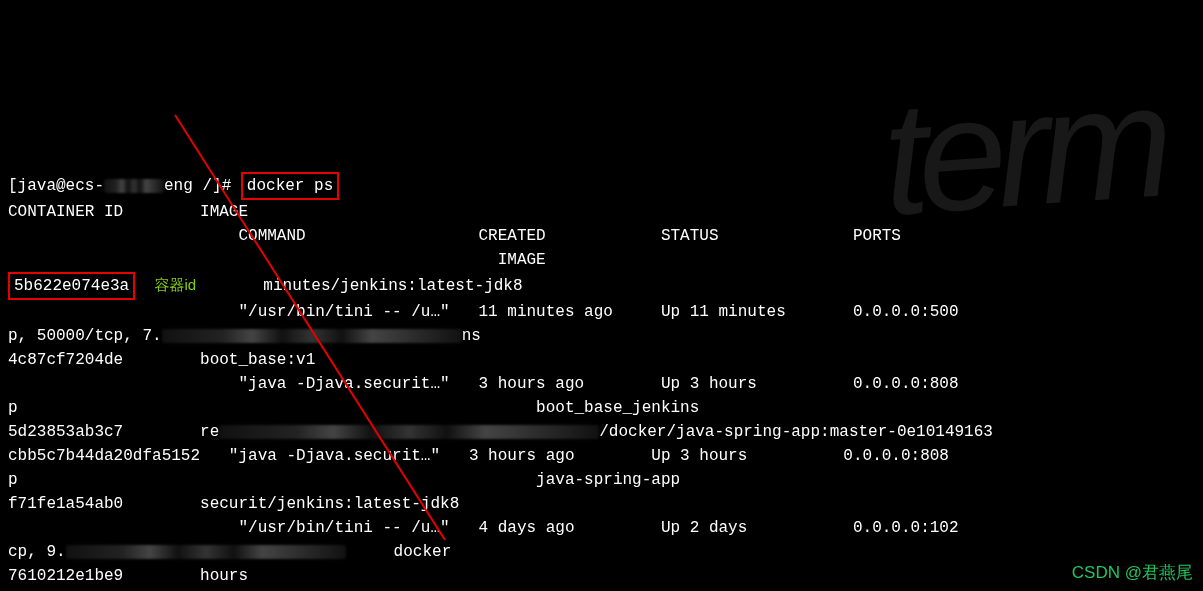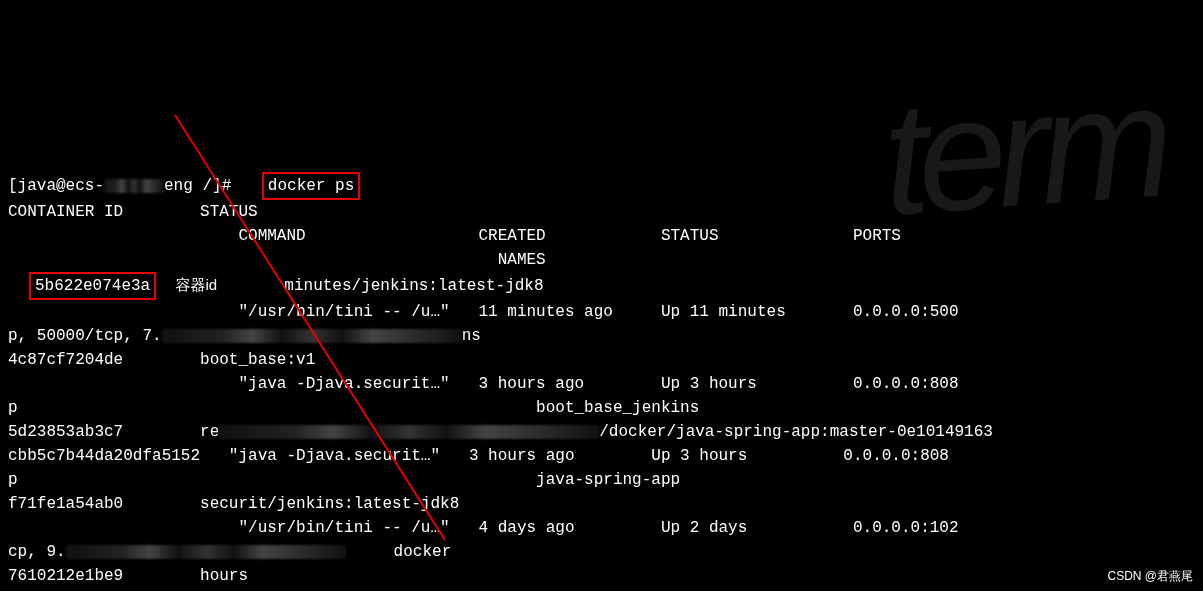--- a/index.html
+++ b/index.html
@@ -10,38 +10,38 @@
     font-size: 16px;
     line-height: 1.5;
     width: 1203px;
     height: 591px;
     overflow: hidden;
     position: relative;
     white-space: pre;
     padding: 4px 8px;
   }
   .term { position: relative; z-index: 1; }
-  .box { border: 2px solid #e60000; display: inline-block; padding: 0 4px; margin-left: 21px; }
-  .annot { color: #ffffff; font-family: sans-serif; font-size: 15px; }
+  .box { border: 2px solid #e60000; display: inline-block; padding: 0 4px; }
+  .annot { color: #84cc16; font-family: sans-serif; font-size: 15px; }
   .smudge {
     display: inline-block;
     background: linear-gradient(90deg, #111 0%, #222 20%, #444 30%, #111 40%, #333 50%, #111 60%, #444 70%, #111 100%);
     height: 14px;
     border-radius: 3px;
     filter: blur(1.2px);
     vertical-align: middle;
   }
   svg.line { position: absolute; top: 0; left: 0; pointer-events: none; z-index: 2; }
   .watermark {
     position: absolute;
     right: 10px;
     bottom: 6px;
-    color: #ffffff;
+    color: #22c55e;
     font-family: sans-serif;
-    font-size: 12px;
+    font-size: 17px;
     z-index: 3;
   }
   .wm-bg {
     position: absolute;
     top: 30px; right: 40px;
     font-family: sans-serif;
     font-size: 160px;
     font-style: italic;
     color: #181818;
     letter-spacing: -10px;
@@ -52,23 +52,23 @@
 </style>
 </head>
 <body>
 
 
 
 <div class="wm-bg">term</div>
 
 <div class="term">
 <span><span>[java@ecs-</span><span class="smudge" style="width:60px"></span><span>eng /]#</span></span> <span class="box">docker ps</span>
-<span>CONTAINER ID        STATUS</span>
+<span>CONTAINER ID        IMAGE</span>
 <span>                        COMMAND                  CREATED            STATUS              PORTS</span>
-<span>                                                   NAMES</span>
+<span>                                                   IMAGE</span>
 <span class="box">5b622e074e3a</span>  <span class="annot">容器id</span><span>       minutes/jenkins:latest-jdk8</span>
 <span>                        "/usr/bin/tini -- /u…"   11 minutes ago     Up 11 minutes       0.0.0.0:500</span>
 <span><span>p, 50000/tcp, 7.</span><span class="smudge" style="width:300px"></span><span>ns</span></span>
 <span>4c87cf7204de        boot_base:v1</span>
 <span>                        "java -Djava.securit…"   3 hours ago        Up 3 hours          0.0.0.0:808</span>
 <span>p                                                      boot_base_jenkins</span>
 <span><span>5d23853ab3c7        re</span><span class="smudge" style="width:380px"></span><span>/docker/java-spring-app:master-0e10149163</span></span>
 <span>cbb5c7b44da20dfa5152   "java -Djava.securit…"   3 hours ago        Up 3 hours          0.0.0.0:808</span>
 <span>p                                                      java-spring-app</span>
 <span>f71fe1a54ab0        securit/jenkins:latest-jdk8</span>

